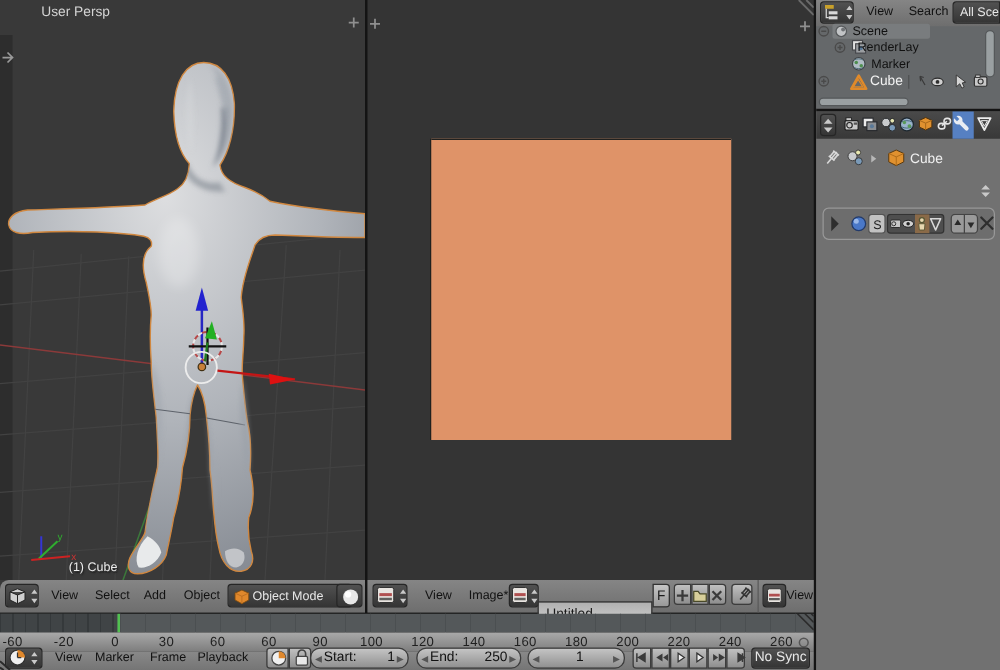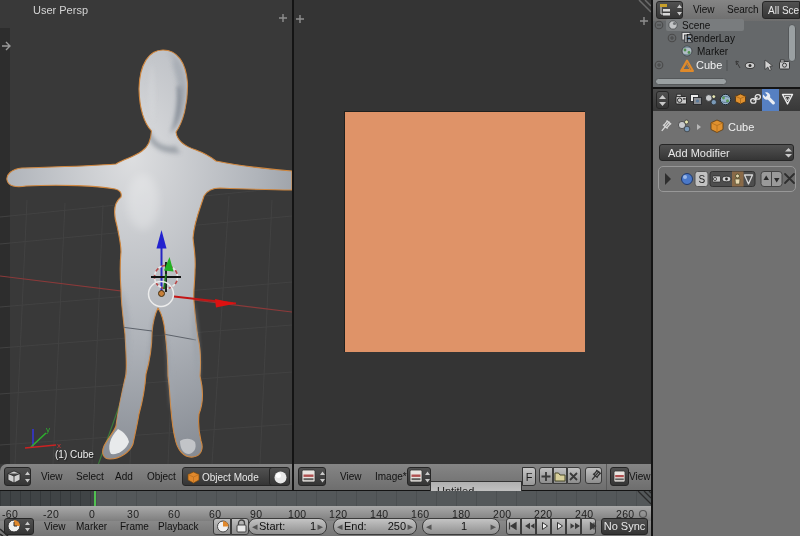--- a/index.html
+++ b/index.html
@@ -400,21 +400,20 @@
         <circle cx="30" cy="11" r="2.8" fill="#7a9ab8" stroke="#333" stroke-width="0.7"></circle>
         <circle cx="29.5" cy="4" r="2" fill="#e8e8b0" stroke="#333" stroke-width="0.7"></circle>
       <path d="M40,6 L44,9 L40,12 Z" fill="#b8b8b8"></path>
       <g transform="translate(53,1)">
           <path d="M7,1 L13,3.8 L13,10.5 L7,13.5 L1,10.5 L1,3.8 Z" fill="#e0912f" stroke="#5a3a10" stroke-width="0.8"></path>
           <path d="M1,3.8 L7,6.5 L13,3.8 M7,6.5 L7,13.5" stroke="#b06d1a" stroke-width="0.8" fill="none"></path>
         </g>
     </svg>
     <div class="abs" style="left:75px;top:32px;color:#f0f0f0">Cube</div>
 
-    <div class="abs dbtn" style="left:6px;top:55px;width:135px;height:17px;padding:2px 0 0 8px">Add Modifier</div>
     <svg class="abs" style="left:131px;top:58px" width="9" height="12">
         <path d="M1,4.5 L4.5,1 L8,4.5 Z M1,7 L4.5,10.5 L8,7 Z" fill="#c9c9c9"></path>
       </svg>
 
     <div class="abs" style="left:5px;top:77px;width:138px;height:26px;border:1px solid #989898;border-radius:5px;background:#6d6d6d"></div>
     <svg class="abs" style="left:10px;top:82px" width="130" height="17">
       <path d="M2,2 L8,8 L2,14 Z" fill="#2e2e2e"></path>
       <circle cx="24" cy="8" r="5.5" fill="#4a78c8" stroke="#223a6a"></circle>
         <circle cx="22" cy="6" r="2" fill="#9ab8e8"></circle>
       <rect x="32" y="0.5" width="13" height="15" rx="2.5" fill="#c2c2c2" stroke="#555"></rect>

